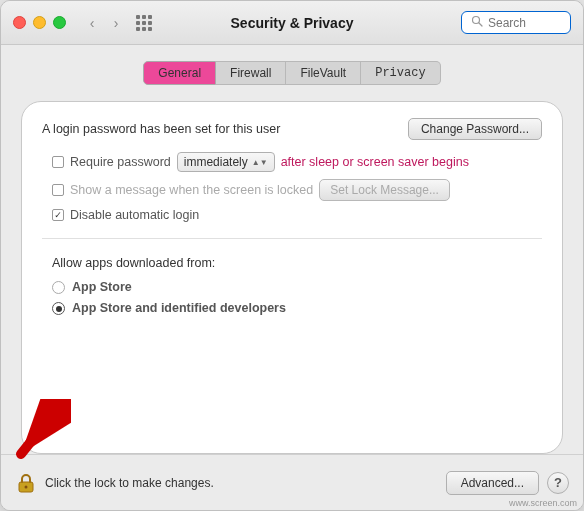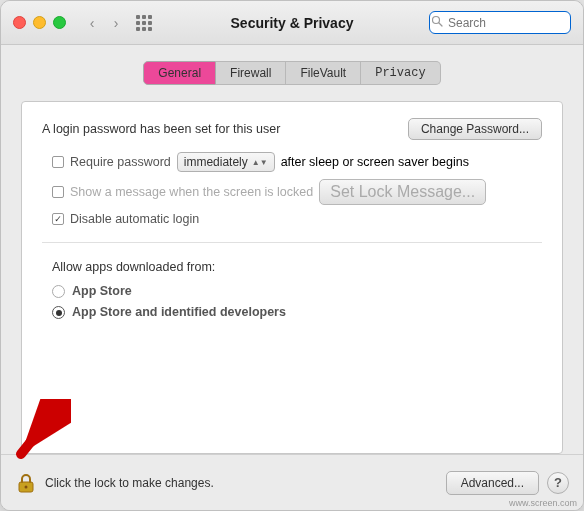--- a/index.html
+++ b/index.html
@@ -108,23 +108,23 @@
       transform: translateX(-50%);
     }
 
     .search-box {
       margin-left: auto;
       display: flex;
       align-items: center;
       background: white;
       border: 1.5px solid #0064d1;
       border-radius: 6px;
-      padding: 3px 1px;
+      padding: 3px 9px;
       gap: 5px;
-      width: 142px;
+      width: 110px;
     }
 
     .search-icon-svg {
       color: #999;
       font-size: 12px;
       flex-shrink: 0;
     }
 
     .search-input {
       border: none;
@@ -178,21 +178,21 @@
       z-index: 1;
     }
 
     .tab:not(:first-child) {
       border-left: none;
     }
 
     
     .panel {
       background: white;
-      border-radius: 4px;
+      border-radius: 20px;
       border: 1px solid #c8c8c8;
       padding: 16px 20px;
       flex: 1;
       margin-bottom: 0;
     }
 
     .login-row {
       display: flex;
       align-items: center;
       justify-content: space-between;
@@ -264,30 +264,30 @@
       cursor: pointer;
     }
 
     .dropdown-arrow {
       font-size: 8px;
       color: #666;
     }
 
     .option-label-bold {
       font-size: 12.5px;
-      color: #000000;
+      color: #be185d;
       font-weight: 500;
     }
 
     .lock-message-btn {
       background: linear-gradient(to bottom, #f7f7f7, #e0e0e0);
       border: 1px solid #b8b8b8;
       border-radius: 5px;
       padding: 3px 10px;
-      font-size: 16px;
+      font-size: 12px;
       color: #aaa;
       cursor: default;
     }
 
     .divider {
       height: 1px;
       background: #e0e0e0;
       margin: 16px 0;
     }
 

